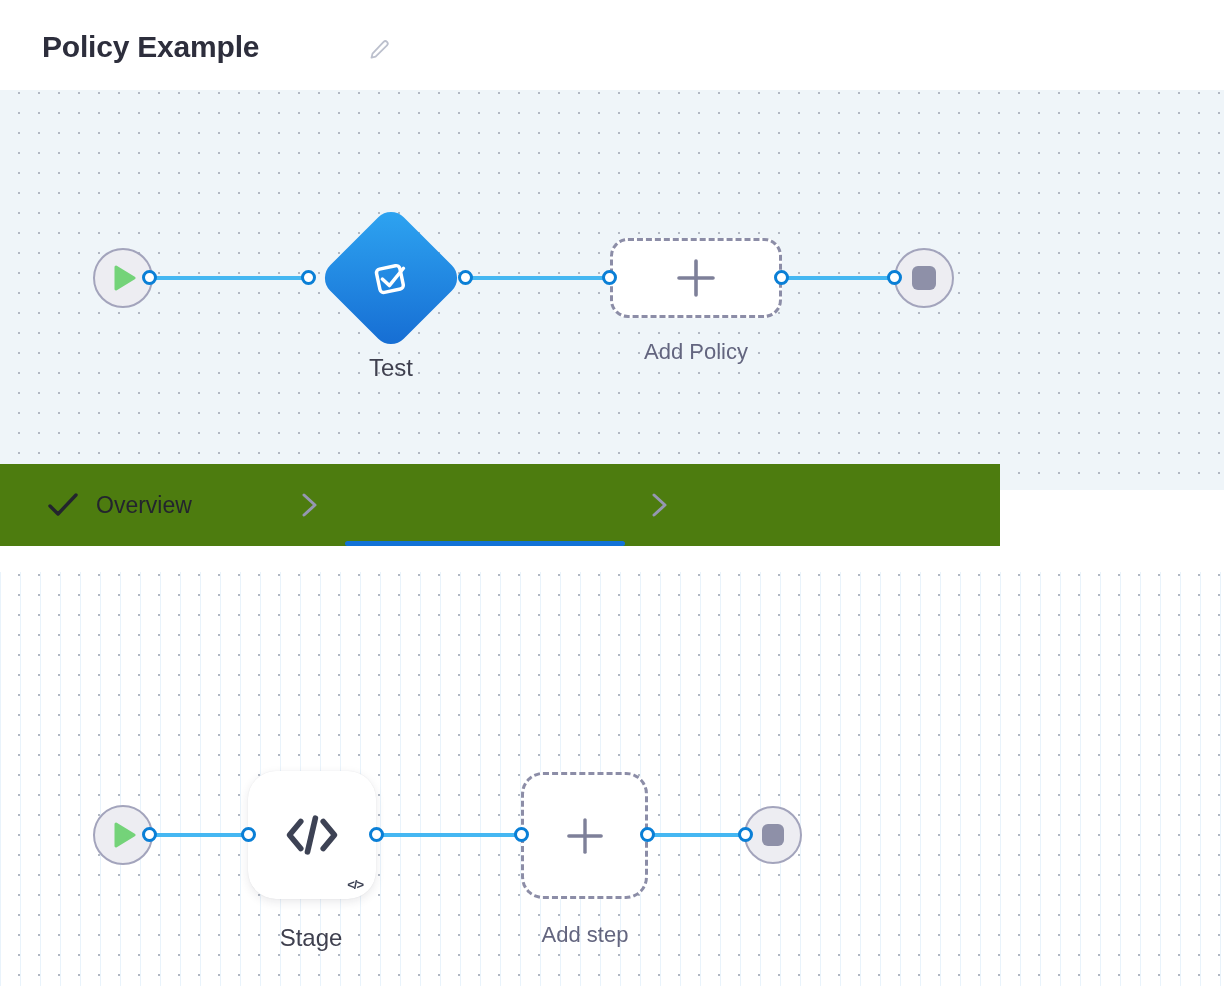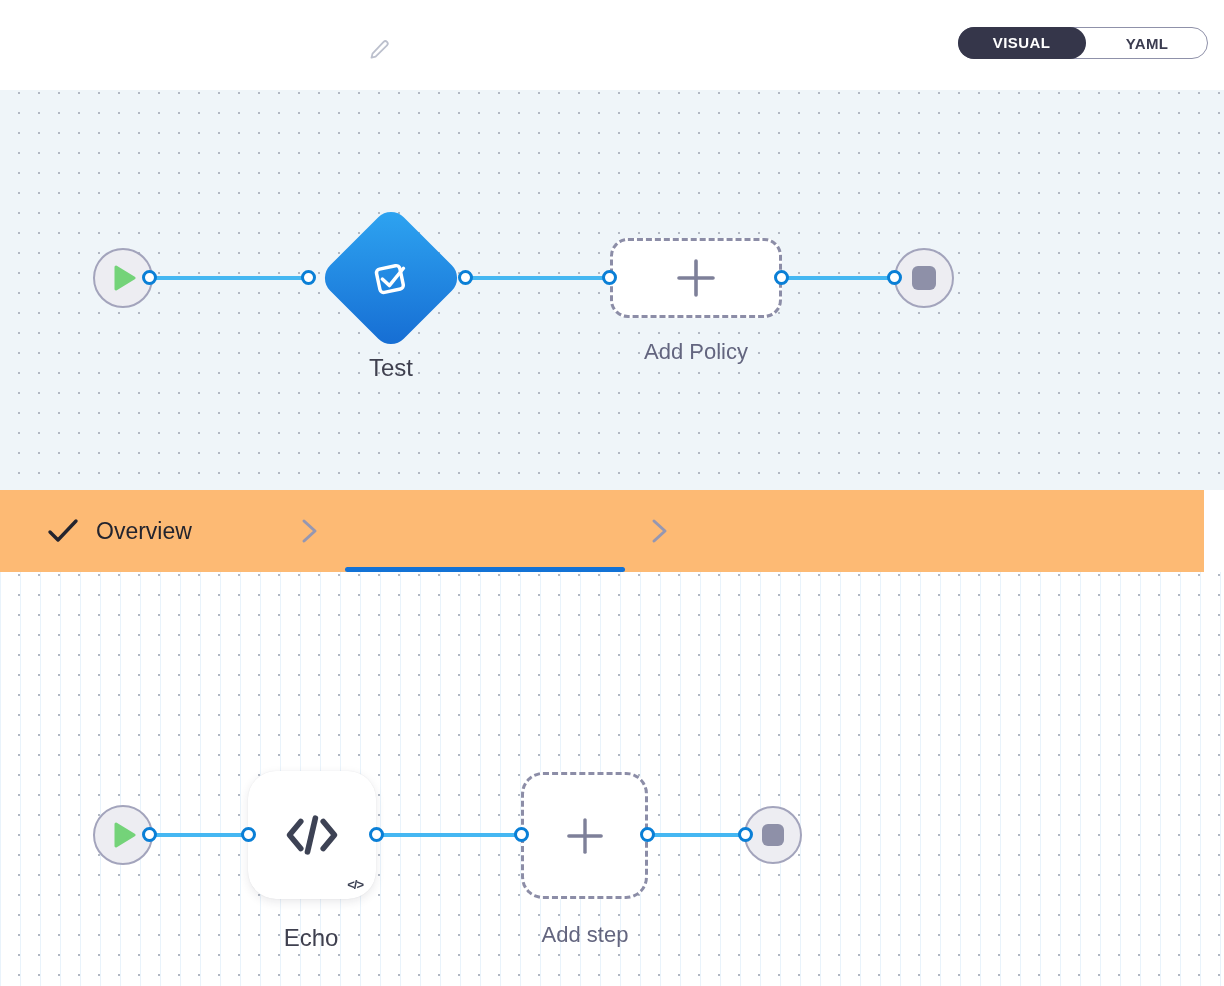--- a/index.html
+++ b/index.html
@@ -51,45 +51,38 @@
   .step-card { position:absolute; width:128px; height:128px; border-radius:28px; background:#ffffff;
     box-shadow:0 3px 10px rgba(40,41,61,.10), 0 0 1px rgba(40,41,61,.12);
     display:flex; align-items:center; justify-content:center; cursor:pointer; }
   .step-badge { position:absolute; right:13px; bottom:7px; font-size:13px; font-weight:700; color:#3d4254; letter-spacing:-1px; }
 
   .node-label { position:absolute; transform:translateX(-50%); white-space:nowrap; }
   .label-dark { font-size:24px; color:#3f404f; }
   .label-gray { font-size:22px; color:#63657f; }
 
   
-  .tabbar { position:absolute; left:0; top:490px; width:1204px; height:82px; background:#fdba74; }
+  .tabbar { position:absolute; left:0; top:464px; width:1000px; height:82px; background:#4d7c0f; }
   .tab { position:absolute; top:0; height:100%; display:flex; align-items:center; cursor:pointer; }
   .tab-label { font-size:23px; color:#23242e; }
   .tab-label.active { font-weight:700; color:#101116; }
   .tab-chevron { position:absolute; top:50%; transform:translateY(-50%); }
   .tab-underline { position:absolute; left:345px; bottom:0; width:280px; height:5px; border-radius:3px; background:#1272d6; }
 
   svg { display:block; }
 </style>
 </head>
 <body>
 
 <div class="header">
+  <div class="page-title">Policy Example</div>
   <div class="edit-pencil">
     <svg width="24" height="24" viewBox="0 0 24 24">
       <path d="M15.6 3.9 a2.4 2.4 0 0 1 3.4 3.4 L7.6 18.7 l-4.1 1 1 -4.1 Z" fill="none" stroke="#bcc0cd" stroke-width="1.8" stroke-linejoin="round" stroke-linecap="round"></path>
     </svg>
-  </div>
-  <div class="mode-toggle">
-    <div class="mode-seg mode-visual">
-      <span>VISUAL</span>
-    </div>
-    <div class="mode-seg mode-yaml">
-      <span>YAML</span>
-    </div>
   </div>
 </div>
 
 <div class="canvas canvas-top">
 
   <div class="round-node" style="left:93px; top:158px;">
     <svg width="24" height="26" viewBox="0 0 24 26" style="margin-left:4px;">
       <polygon points="3,2 21,13 3,24" fill="#74d379" stroke="#74d379" stroke-width="3" stroke-linejoin="round"></polygon>
     </svg>
   </div>
@@ -185,15 +178,15 @@
     <div class="stop-square small"></div>
   </div>
 
   <div class="port" style="left:142px; top:255px;"></div>
   <div class="port" style="left:241px; top:255px;"></div>
   <div class="port" style="left:369px; top:255px;"></div>
   <div class="port" style="left:514px; top:255px;"></div>
   <div class="port" style="left:640px; top:255px;"></div>
   <div class="port" style="left:738px; top:255px;"></div>
 
-  <div class="node-label label-dark" style="left:311px; top:352px;">Echo</div>
+  <div class="node-label label-dark" style="left:311px; top:352px;">Stage</div>
   <div class="node-label label-gray" style="left:585px; top:350px;">Add step</div>
 </div>
 
 </body></html>

